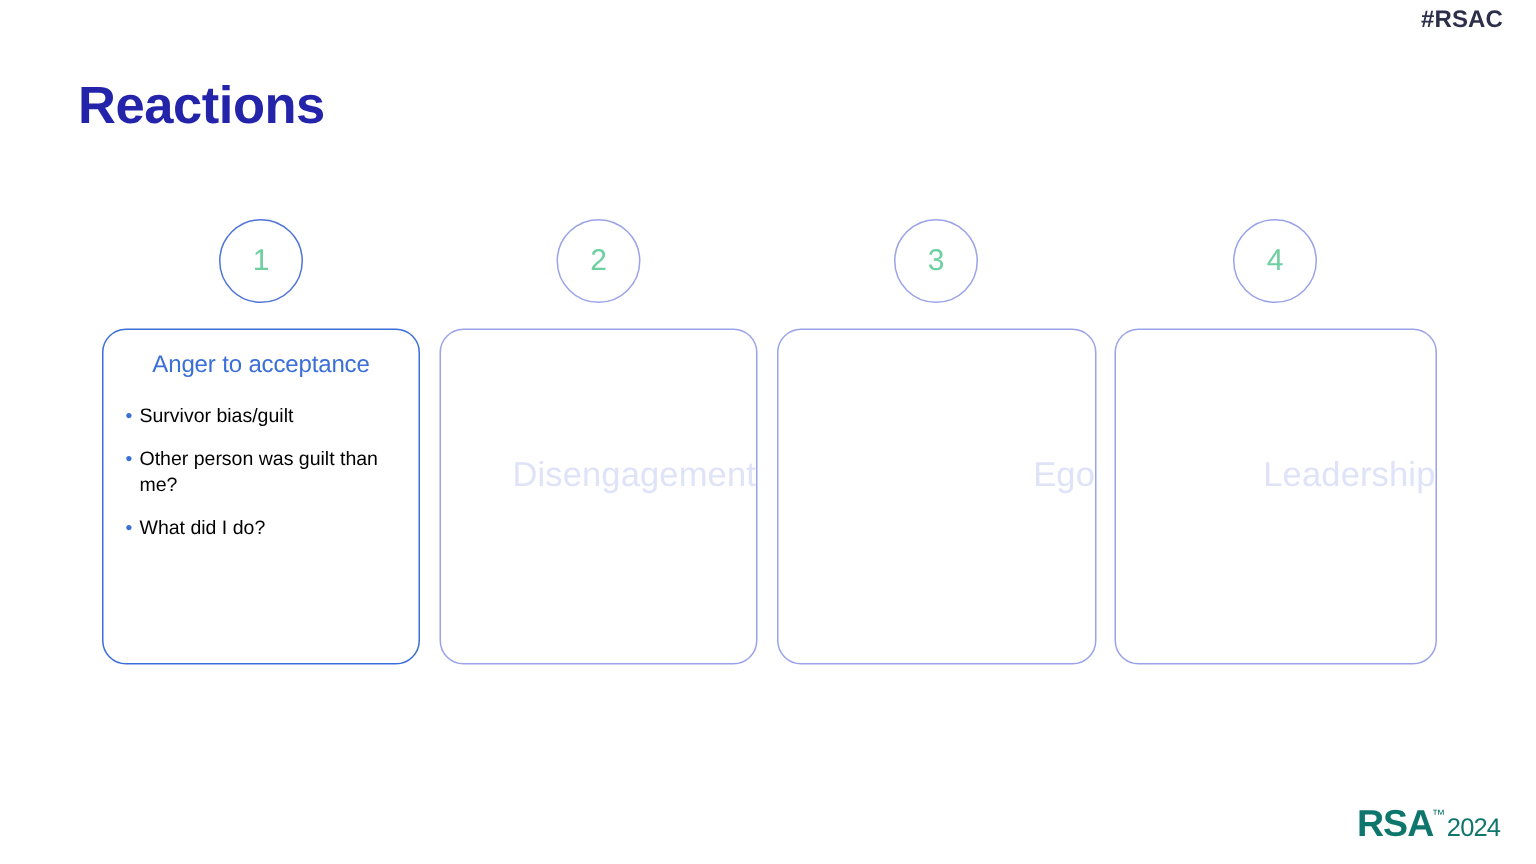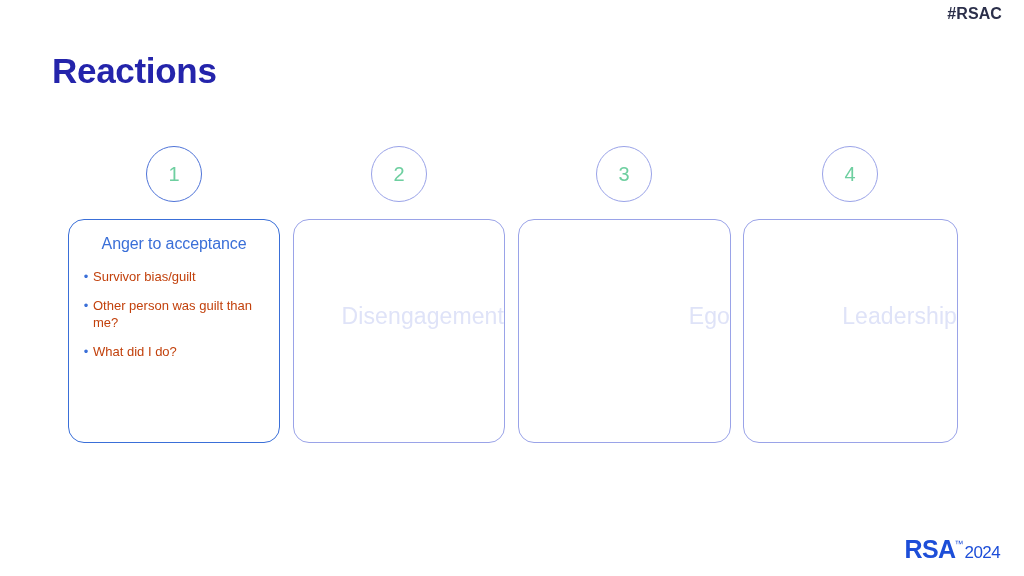--- a/index.html
+++ b/index.html
@@ -118,33 +118,33 @@
   .bullet-dot {
     flex: 0 0 auto;
     width: 14px;
     color: #3a6fd8;
     font-size: 13px;
     line-height: 17px;
     text-align: center;
   }
   .bullet-text {
     flex: 1 1 auto;
-    color: #c2410c;
+    color: #000000;
     font-size: 13px;
     line-height: 17px;
   }
 
   
   #rsa-logo {
     position: absolute;
     right: 24px;
     bottom: 14px;
     display: flex;
     align-items: baseline;
-    color: #1d4ed8;
+    color: #0f766e;
     line-height: 1;
   }
   .logo-rsa {
     font-size: 25px;
     font-weight: bold;
     letter-spacing: -0.6px;
   }
   .logo-conference {
     font-size: 25px;
     font-weight: 300;

